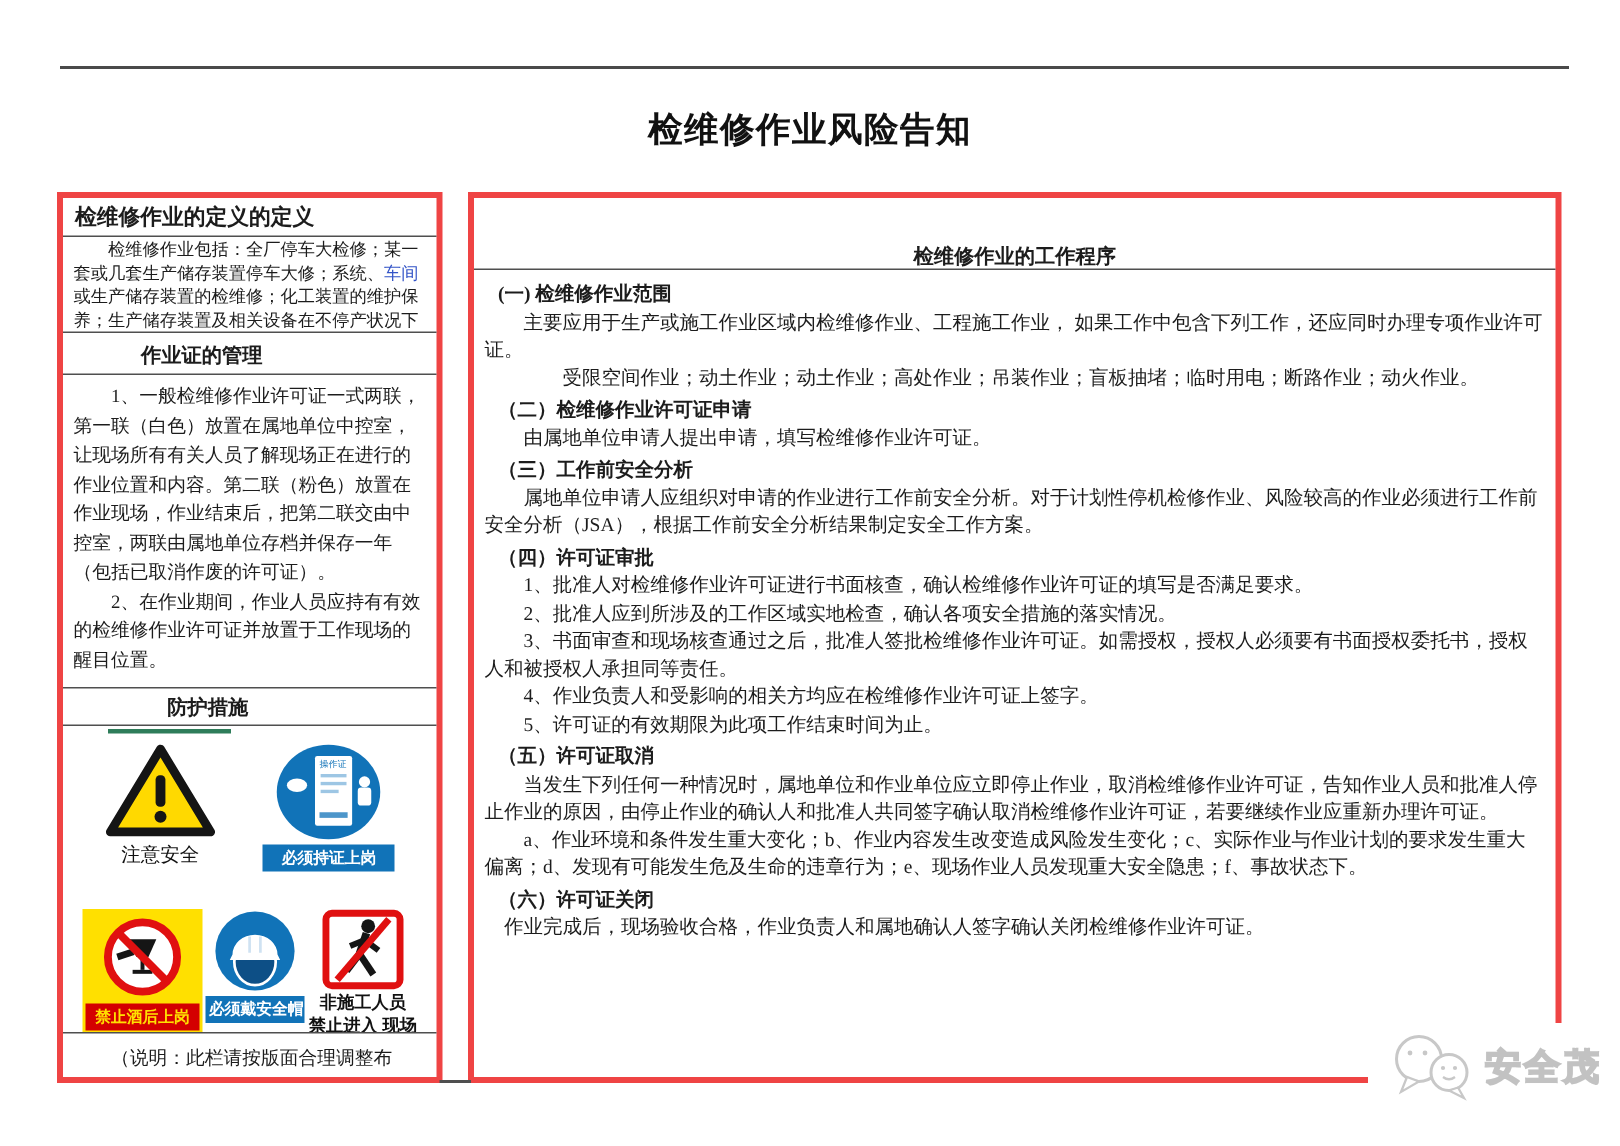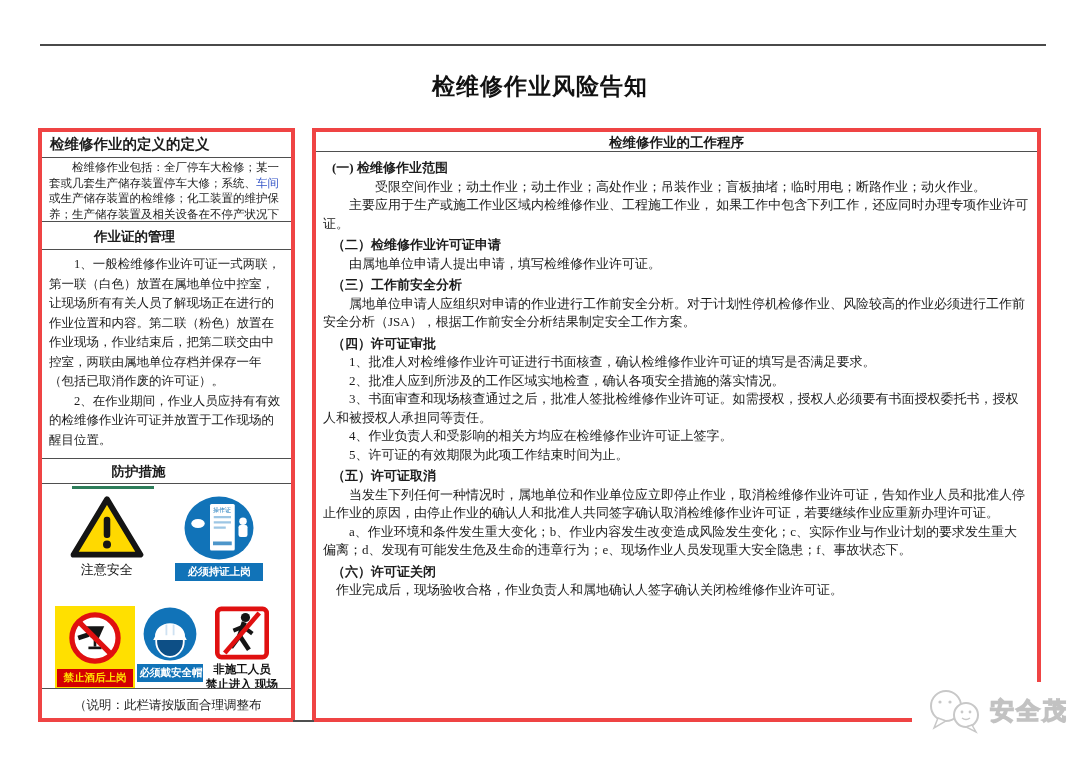--- a/index.html
+++ b/index.html
@@ -41,21 +41,21 @@
   .cap-blue-sm { background:#1173b8; color:#fff; width:62px; }
   .cap-red  { background:#d40000; color:#ffe000; width:72px;text-align:center; }
   .card-yellow { background:#ffe000; padding:3px 2px 4px; display:flex; flex-direction:column; align-items:center; }
   .cap-lines { font-family:"Liberation Sans",sans-serif; font-weight:bold; font-size:11.5px;
                line-height:1.3; text-align:center; color:#111; margin-top:2px; }
   .lnote { flex:1; font-size:12.5px; line-height:23px; padding:5px 7px 0; }
   .lnote .para { text-indent:2em; }
 
   
   .rheader { height:20px; border-bottom:1.5px solid #4f4f4f; font-weight:bold; font-size:13.5px;
-             text-align:center; padding-top:2px; box-sizing:border-box; }
+             text-align:center; padding-top:2px; box-sizing:border-box;margin-top:28px; }
   .rbody { flex:1; padding:4px 7px 0; font-size:13px; line-height:18.5px; }
   .sec-heading { font-weight:bold; padding-left:9px; margin-top:3px; }
   .para { margin:0; }
   .i1 { text-indent:1em; } .i2 { text-indent:2em; } .i4 { text-indent:4em; }
 
   .bridge-line { position:absolute; left:293px; top:720px; width:21px; height:2px; background:#4f4f4f; }
 
   
   .watermark { position:absolute; right:4px; top:682px; display:flex; align-items:center;
                background:#fff; padding:6px 8px 10px 12px; z-index:5; }
@@ -159,22 +159,22 @@
 
     <div class="row lnote">
       <div class="para">（说明：此栏请按版面合理调整布局，醒目、美观为佳）</div>
     </div>
   </div>
 
   <div class="tbl tbl-right">
     <div class="rheader">检维修作业的工作程序</div>
     <div class="rbody" id="procedure-body">
         <div class="sec-heading">(一) 检维修作业范围</div>
+        <div class="para i2">主要应用于生产或施工作业区域内检维修作业、工程施工作业， 如果工作中包含下列工作，还应同时办理专项作业许可证。</div>
         <div class="para i4">受限空间作业；动土作业；动土作业；高处作业；吊装作业；盲板抽堵；临时用电；断路作业；动火作业。</div>
-        <div class="para i2">主要应用于生产或施工作业区域内检维修作业、工程施工作业， 如果工作中包含下列工作，还应同时办理专项作业许可证。</div>
         <div class="sec-heading">（二）检维修作业许可证申请</div>
         <div class="para i2">由属地单位申请人提出申请，填写检维修作业许可证。</div>
         <div class="sec-heading">（三）工作前安全分析</div>
         <div class="para i2">属地单位申请人应组织对申请的作业进行工作前安全分析。对于计划性停机检修作业、风险较高的作业必须进行工作前安全分析（JSA），根据工作前安全分析结果制定安全工作方案。</div>
         <div class="sec-heading">（四）许可证审批</div>
         <div class="para i2">1、批准人对检维修作业许可证进行书面核查，确认检维修作业许可证的填写是否满足要求。</div>
         <div class="para i2">2、批准人应到所涉及的工作区域实地检查，确认各项安全措施的落实情况。</div>
         <div class="para i2">3、书面审查和现场核查通过之后，批准人签批检维修作业许可证。如需授权，授权人必须要有书面授权委托书，授权人和被授权人承担同等责任。</div>
         <div class="para i2">4、作业负责人和受影响的相关方均应在检维修作业许可证上签字。</div>
         <div class="para i2">5、许可证的有效期限为此项工作结束时间为止。</div>

